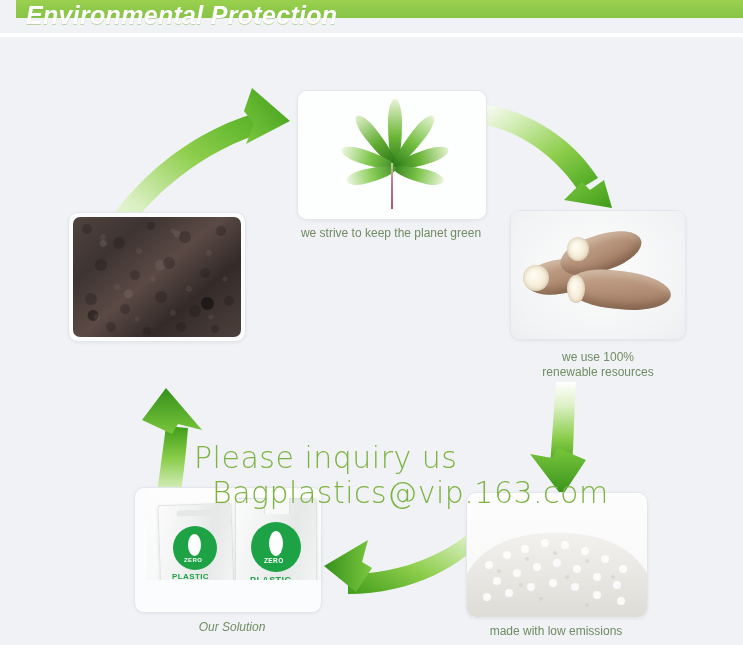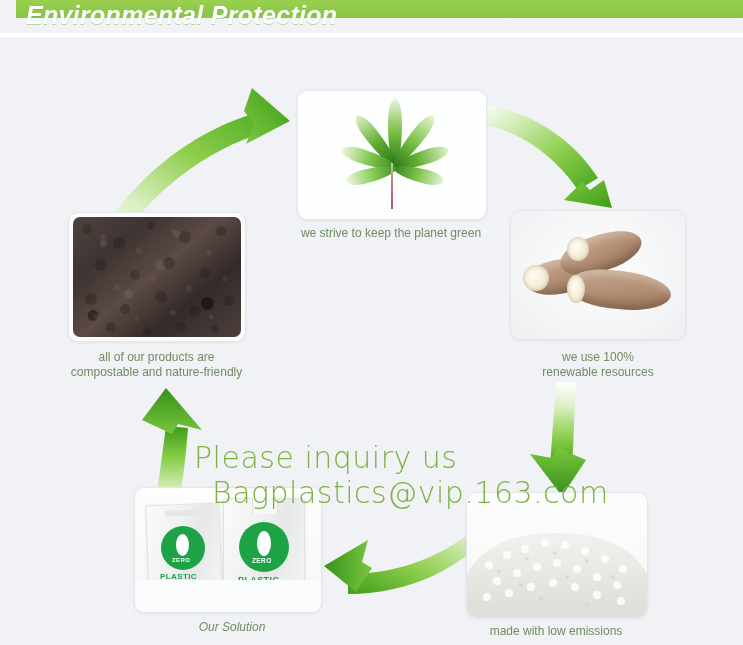--- a/index.html
+++ b/index.html
@@ -126,21 +126,21 @@
   #pellets-heap {
     position: absolute;
     left: -4px; bottom: 0; width: 188px; height: 84px;
     border-radius: 46% 46% 0 0 / 70% 70% 0 0;
     background: linear-gradient(180deg, #f2f1ee 0%, #e9e8e4 45%, #dedcd7 100%);
   }
   #pellets-caption { left: 463px; top: 624px; width: 186px; }
 
   
   #bags-card { left: 134px; top: 487px; width: 186px; height: 124px; }
-  #bags-photo { left: 0; top: 0; width: 186px; height: 92px;
+  #bags-photo { left: 12px; top: 0; width: 186px; height: 92px;
     background: linear-gradient(180deg, #fdfdfd 0%, #f7f8f8 100%); }
   .bag {
     position: absolute;
     background: linear-gradient(105deg, #fbfbfb 0%, #f0f1f1 38%, #e6e7e7 62%, #f4f5f5 100%);
     border: 1px solid #e0e2e2;
     box-shadow: 0 1px 3px rgba(120,130,140,0.18);
   }
   .zero-badge {
     position: absolute;
     border-radius: 50%;
@@ -356,22 +356,20 @@
           <circle cx="116" cy="72" r="3"></circle>
             <circle cx="152" cy="62" r="2.5"></circle>
             <circle cx="24" cy="100" r="3"></circle>
           <circle cx="64" cy="102" r="2.5"></circle>
             <circle cx="100" cy="96" r="3"></circle>
             <circle cx="138" cy="100" r="2.5"></circle>
         </g>
       </svg>
     </div>
   </div>
-  <div class="caption" id="compost-caption">all of our products are
-compostable and nature-friendly</div>
 
   <div class="card" id="pellets-card">
     <div class="card-photo" id="pellets-photo">
       <div id="pellets-heap"></div>
       <svg style="position:absolute; left:0; top:0;" width="180" height="124" viewBox="0 0 180 124">
         <g fill="#ffffff" opacity="0.85">
           <circle cx="22" cy="72" r="4"></circle>
             <circle cx="40" cy="62" r="4"></circle>
             <circle cx="58" cy="56" r="4"></circle>
           <circle cx="78" cy="50" r="4"></circle>

